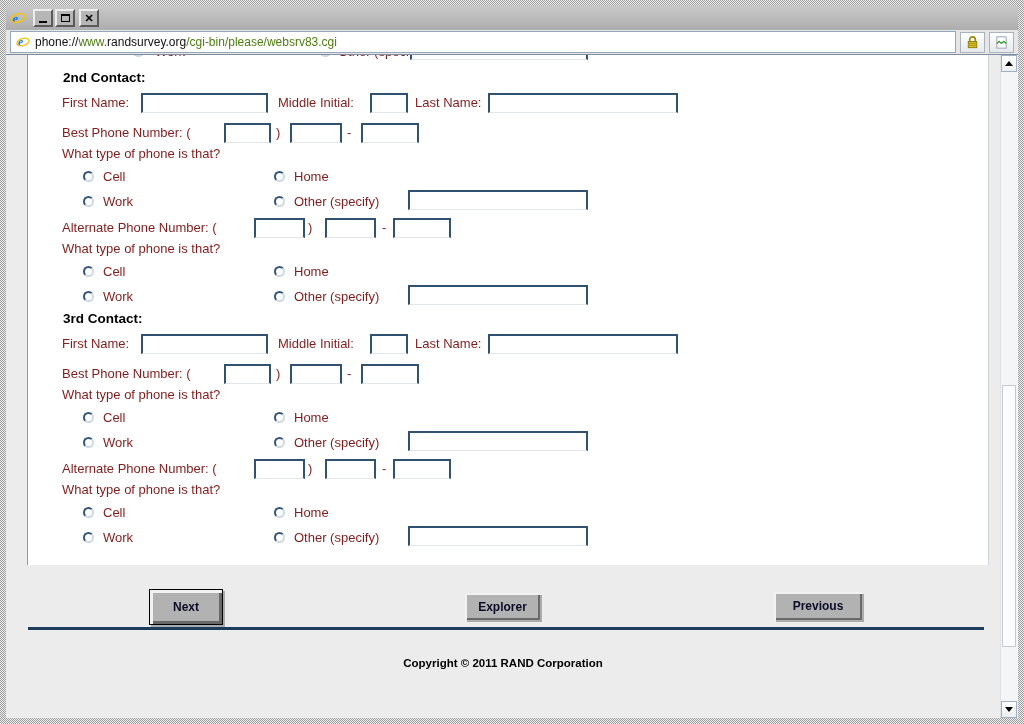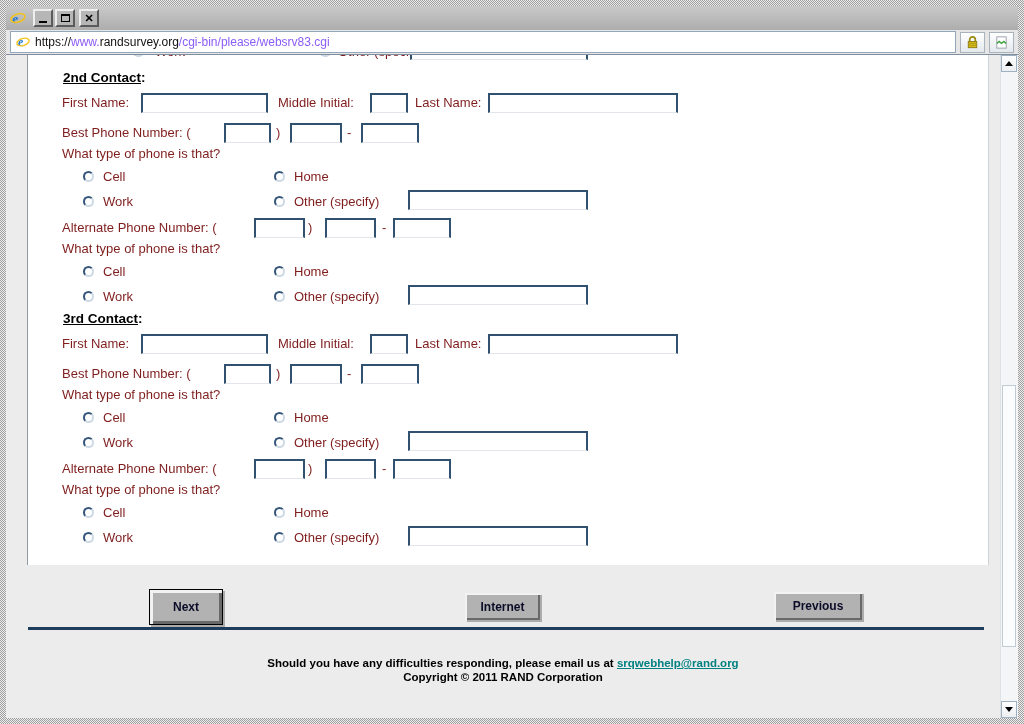--- a/index.html
+++ b/index.html
@@ -19,21 +19,21 @@
   .winbtn.close{margin-left:4px;}
   .g-min{width:8px;height:2px;background:#000;margin-top:8px;}
   .g-max{width:9px;height:8px;border:1px solid #000;border-top:2px solid #000;box-sizing:border-box;background:#b6b6b6;}
   .g-x{font-size:11px;font-weight:bold;line-height:1;color:#000;}
 
   
   .addrrow{height:24px;display:flex;align-items:center;padding:0 4px;gap:4px;background:#e6e6e6;flex:0 0 auto;}
   .urlfield{flex:1;height:20px;background:#fff;border:1px solid #94a6ba;display:flex;align-items:center;
             padding:0 5px;gap:5px;font-size:12px;white-space:nowrap;overflow:hidden;}
   .u-dark{color:#111;}
-  .u-gray{color:#8b5cf6;text-align:center;}
+  .u-gray{color:#4d7c0f;text-align:center;}
   .toolbtn{width:25px;height:21px;border:1px solid #aab2ba;background:linear-gradient(#ffffff,#e4e9ee);
            display:flex;align-items:center;justify-content:center;padding:0;box-sizing:border-box;}
 
   
   .viewport{flex:1;display:flex;border-top:1px solid #7e8e9e;min-height:0;}
   .pagearea{flex:1;position:relative;background:#ececec;overflow:hidden;}
   .sheet{position:absolute;left:21px;top:0;width:960px;height:510px;background:#fff;
          border-left:1px solid #8f9aa5;border-right:1px solid #cdd2d6;overflow:hidden;}
 
   
@@ -49,21 +49,21 @@
   
   .statusbar{height:24px;background:#f1f1f1;border-top:1px solid #c6c6c6;display:flex;align-items:center;
              justify-content:flex-end;font-size:12px;gap:6px;padding:0 2px 0 0;flex:0 0 auto;}
   .sep{width:1px;height:18px;background:#c4c4c4;}
   .zoomctl{display:flex;align-items:center;gap:5px;padding:0 6px;height:20px;}
   .caret{font-size:8px;color:#000;}
 
   
   .lbl{position:absolute;font-size:13px;line-height:16px;white-space:nowrap;color:#7f1d1d;}
   .h2c{position:absolute;font-size:13.5px;font-weight:bold;color:#000;white-space:nowrap;}
-  .h2c .u{text-decoration:underline;}
+  .h2c .u{}
   .tb{position:absolute;height:20px;box-sizing:border-box;background:#fff;outline:none;
       border:2px solid #30516f;border-bottom:1px solid #e2e6ea;padding:0 2px;
       font:13px "Liberation Sans",sans-serif;color:#000;}
   .radio{position:absolute;width:11px;height:11px;border-radius:50%;background:#fff;box-sizing:border-box;
          border:2px solid;border-color:#35557a #cdd9e4 #cdd9e4 #35557a;}
 
   
   .pushbtn{position:absolute;background:#b2b2b2;color:#0c0c28;font:bold 12px "Liberation Sans",sans-serif;
            display:flex;align-items:center;justify-content:center;box-sizing:border-box;
            box-shadow:inset 2px 2px 0 #f2f2f2, inset -2px -2px 0 #696969, 2px 2px 0 rgba(130,130,130,0.6);
@@ -96,21 +96,21 @@
           </button>
     </div>
   </div>
 
   <div class="addrrow">
     <div class="urlfield">
       <svg width="14" height="14" viewBox="0 0 16 16">
         <text x="2.2" y="12.8" font-size="13.5" font-weight="bold" font-style="italic" fill="#1e78d0" font-family="Liberation Serif,serif">e</text>
         <ellipse cx="8" cy="8" rx="7.2" ry="4" fill="none" stroke="#f2c21a" stroke-width="1.5" transform="rotate(-18 8 8)"></ellipse>
       </svg>
-      <span><span class="u-dark">https://</span><span class="u-gray">www.</span><span class="u-dark">randsurvey.org</span><span class="u-gray">/cgi-bin/please/websrv83.cgi</span></span>
+      <span><span class="u-dark">phone://</span><span class="u-gray">www.</span><span class="u-dark">randsurvey.org</span><span class="u-gray">/cgi-bin/please/websrv83.cgi</span></span>
     </div>
     <button class="toolbtn">
       <svg width="15" height="15" viewBox="0 0 16 16">
         <path d="M5 7 V5 a3 3 0 0 1 6 0 V7" fill="none" stroke="#9a8a10" stroke-width="1.8"></path>
         <rect x="3.5" y="7" width="9" height="6.5" fill="#d8bc1c" stroke="#8a7a10"></rect>
         <path d="M4 9h8M4 11h8" stroke="#b09a14" stroke-width="1"></path>
       </svg>
     </button>
     <button class="toolbtn">
       <svg width="15" height="15" viewBox="0 0 16 16">
@@ -224,27 +224,26 @@
         <span class="lbl" style="left:266px;top:450px">Home</span>
 
         <span class="radio" style="left:55px;top:477px"></span>
         <span class="lbl" style="left:75px;top:475px">Work</span>
         <span class="radio" style="left:246px;top:477px"></span>
         <span class="lbl" style="left:266px;top:475px">Other (specify)</span>
         <input class="tb" style="left: 380px; top: 471px; width: 180px;">
       </div>
 
       <button class="pushbtn default" style="left:143px;top:534px;width:74px;height:36px">Next</button>
-      <button class="pushbtn" style="left:459px;top:538px;width:75px;height:27px">Internet</button>
+      <button class="pushbtn" style="left:459px;top:538px;width:75px;height:27px">Explorer</button>
       <button class="pushbtn" style="left:768px;top:537px;width:88px;height:28px">Previous</button>
 
       <div class="rule"></div>
 
       <div class="footer">
-        <div><span>Should you have any difficulties responding, please email us at </span><a href="#">srqwebhelp@rand.org</a></div>
         <div>Copyright © 2011 RAND Corporation</div>
       </div>
     </div>
 
     <div class="scroll">
       <div class="sbtn up">
             <span class="tri-up"></span>
           </div>
       <div class="thumb"></div>
       <div class="sbtn down">

